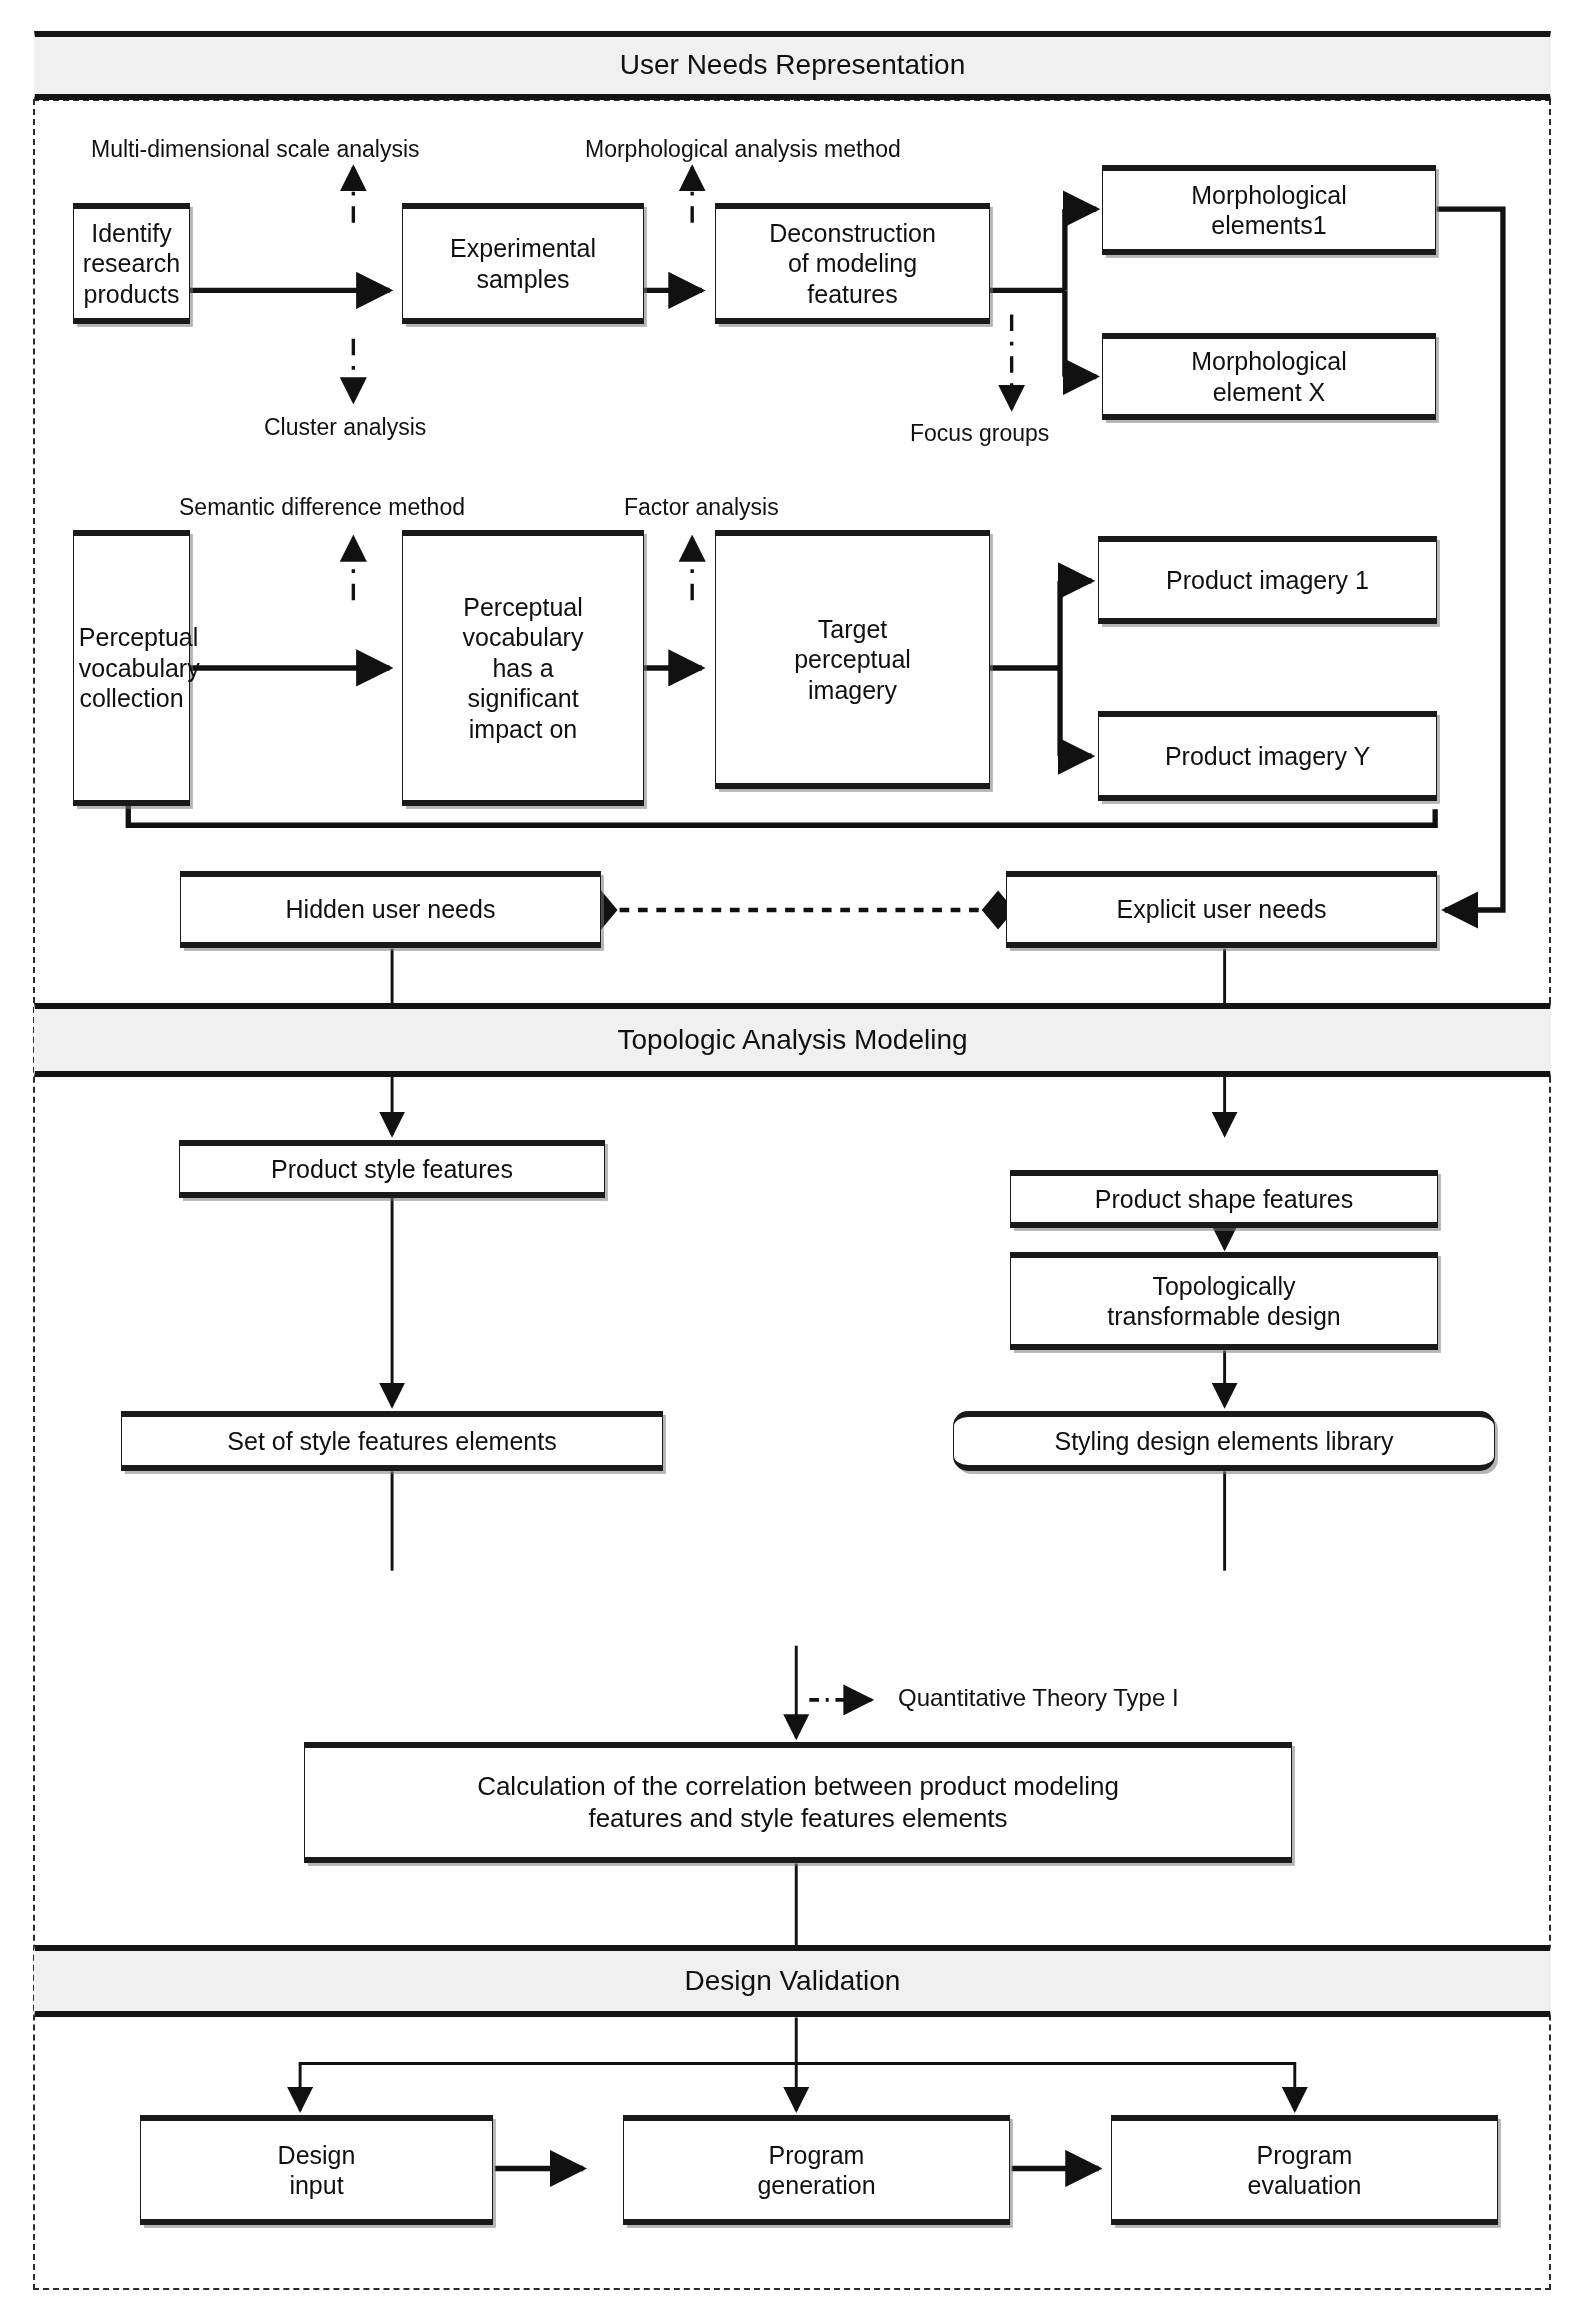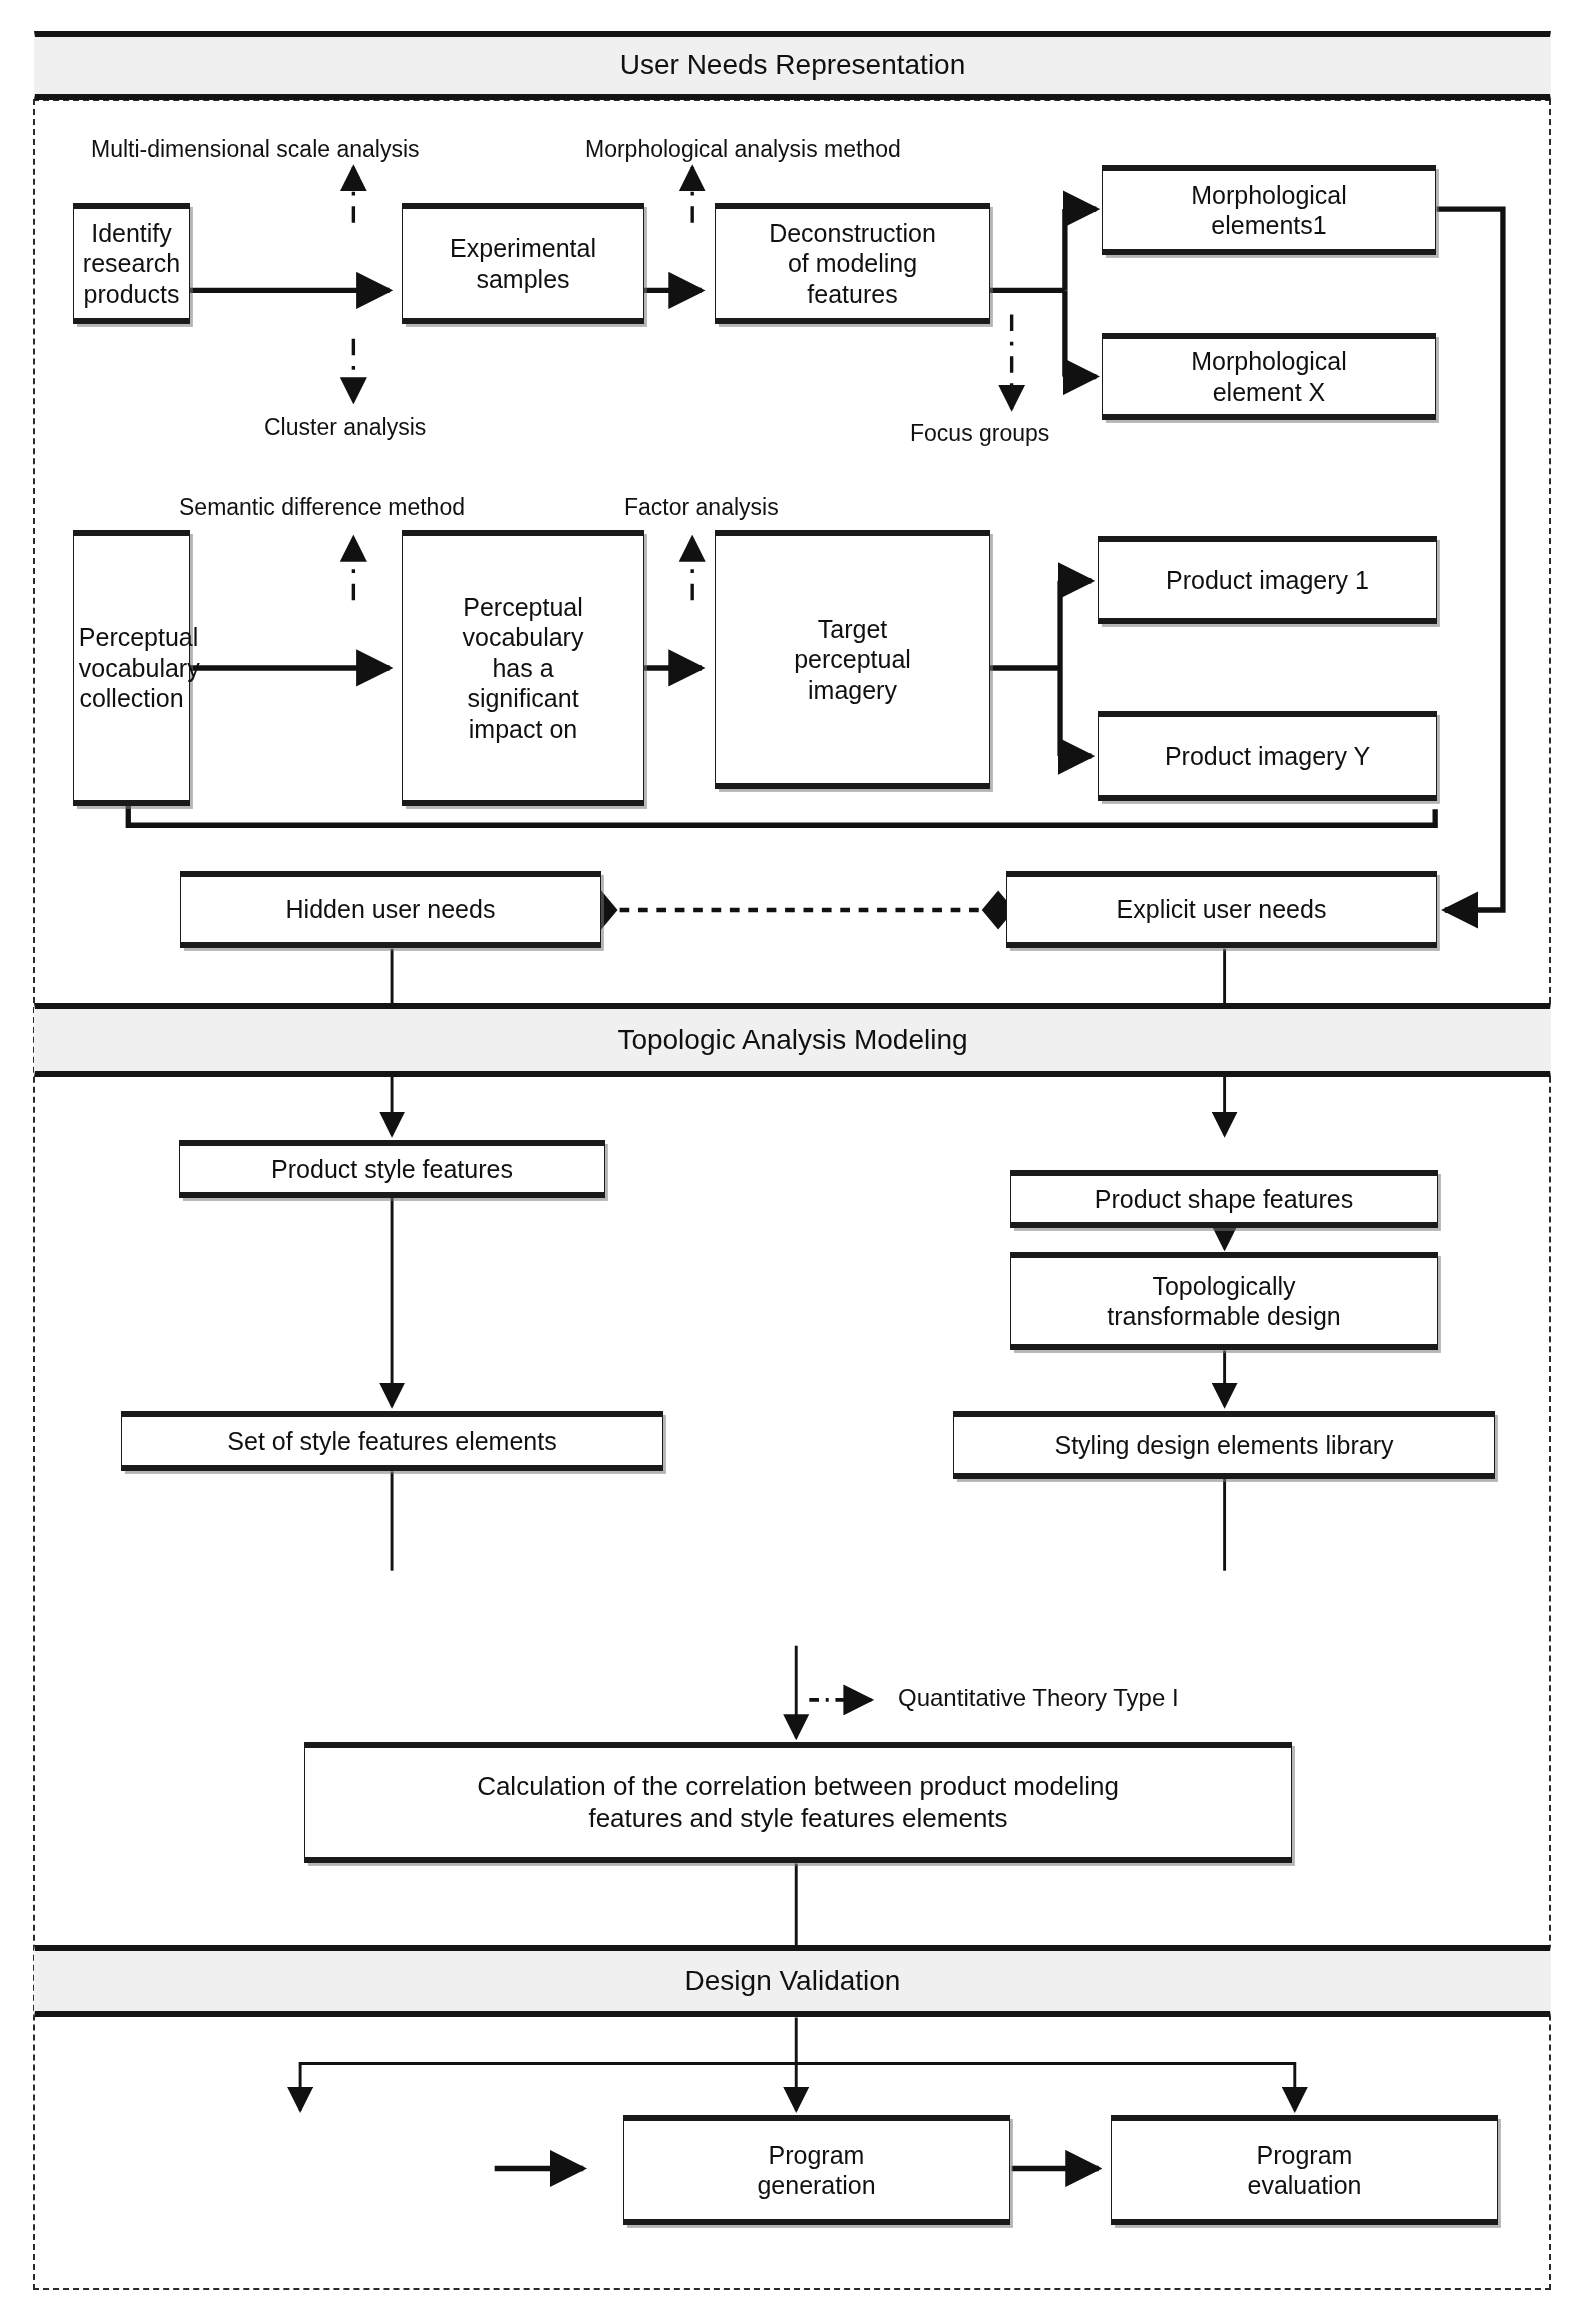--- a/index.html
+++ b/index.html
@@ -268,31 +268,35 @@
 
   <div class="nodebox" style="left:1010px; top:1252px; width:428px; height:98px; font-size:25px;">
     <span class="lbl">Topologically
 transformable design</span>
   </div>
 
   <div class="nodebox" style="left:121px; top:1411px; width:542px; height:60px; font-size:25px;">
     <span class="lbl">Set of style features elements</span>
   </div>
 
-  <div class="nodebox" style="left:953px; top:1411px; width:542px; height:68px; font-size:25px;">
+  <div class="nodebox" style="left:953px; top:1411px; width:542px; height:60px; font-size:25px;border-radius:15px;">
     <span class="lbl">Styling design elements library</span>
   </div>
 
   <div class="annot" style="left:898px; top:1684px; font-size:24px;">Quantitative Theory Type I</div>
 
   <div class="nodebox" style="left:304px; top:1742px; width:988px; height:121px; font-size:26px;text-align:center;">
     <span class="lbl">Calculation of the correlation between product modeling
 features and style features elements</span>
   </div>
 
+  <div class="nodebox" style="left:140px; top:2115px; width:353px; height:110px; font-size:25px;">
+    <span class="lbl">Design
+input</span>
+  </div>
 
   <div class="nodebox" style="left:623px; top:2115px; width:387px; height:110px; font-size:25px;">
     <span class="lbl">Program
 generation</span>
   </div>
 
   <div class="nodebox" style="left:1111px; top:2115px; width:387px; height:110px; font-size:25px;">
     <span class="lbl">Program
 evaluation</span>
   </div>

